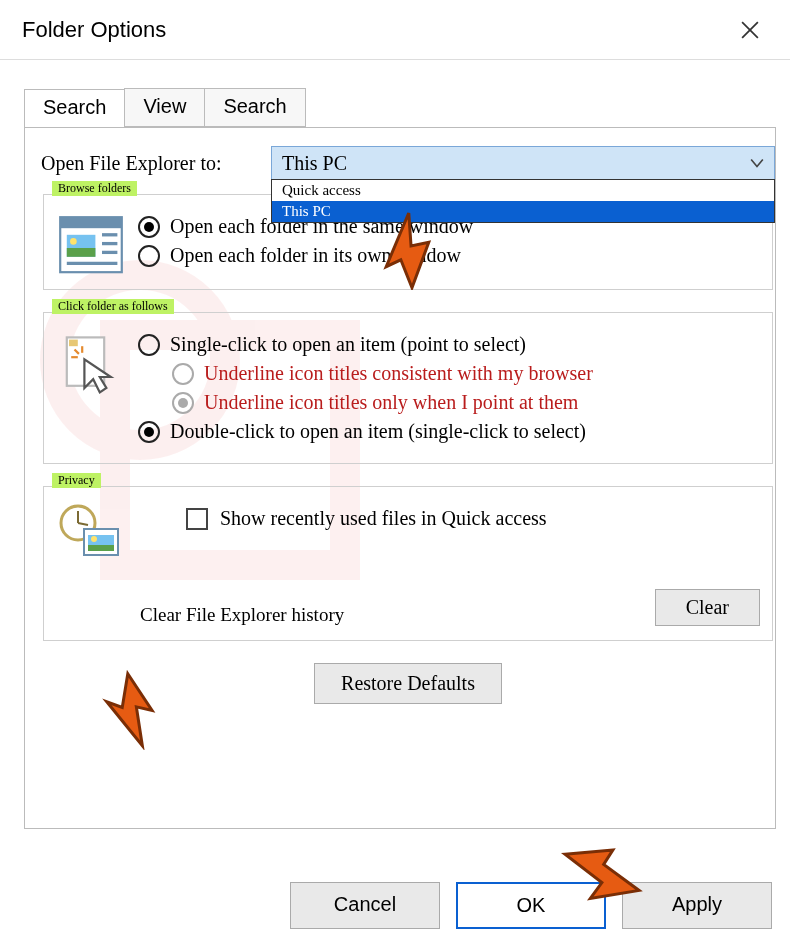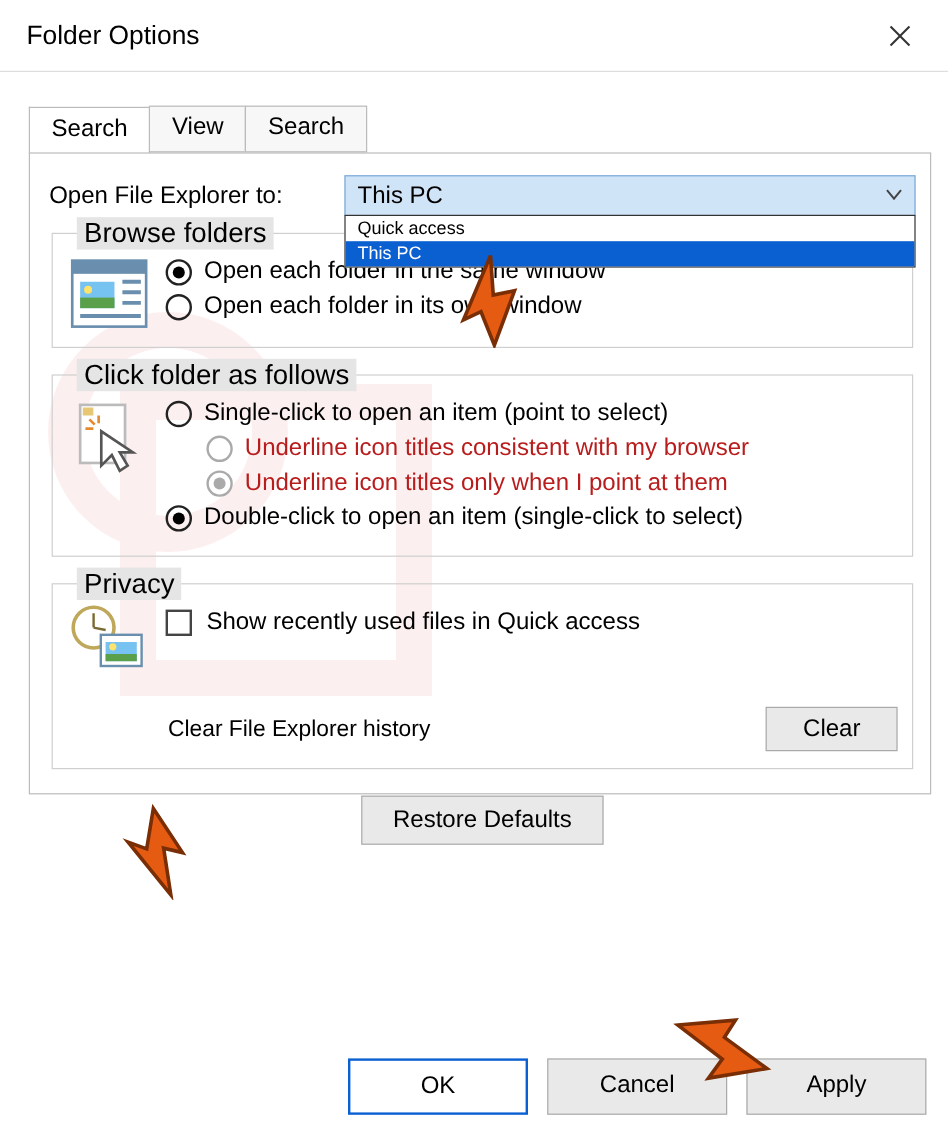--- a/index.html
+++ b/index.html
@@ -78,37 +78,37 @@
   }
   .tab.active {
     background: #fff;
     border-bottom: 1px solid #fff;
     position: relative;
     top: 1px;
   }
   .tabpage {
     border: 1px solid #bbb;
     margin: 0 14px 0 24px;
-    padding: 18px 12px 18px 16px;
-    height: 535px;
+    padding: 18px 0 18px 16px;
+    height: 702px;
     position: relative;
     z-index: 2;
     background: transparent;
+    font-family: Liberation Serif, serif;
   }
   .row-open {
     display: flex;
     align-items: center;
     margin-bottom: 14px;
     position: relative;
   }
   .row-open .lbl { width: 230px; font-size: 20px; }
   .combo-wrap {
     flex: 1;
     position: relative;
-    margin-left: 16px;
   }
   .combo {
     height: 34px;
     border: 1px solid #7aa7d8;
     background: #cfe4f7;
     display: flex;
     align-items: center;
     justify-content: space-between;
     padding: 0 10px;
     font-size: 20px;
@@ -136,24 +136,23 @@
   .group {
     border: 1px solid #cfcfcf;
     margin: 10px 2px 22px 2px;
     padding: 14px 12px 14px 12px;
     position: relative;
   }
   .group .legend {
     position: absolute;
     top: -14px;
     left: 8px;
-    background: #e5e5e5;
+    background: #bef264;
     padding: 0 6px;
-    font-size: 23px;
-    margin-left: 12px;
+    font-size: 12px;
   }
   .group-row {
     display: flex;
     align-items: flex-start;
   }
   .group-icon {
     width: 66px;
     height: 60px;
     margin: 6px 14px 0 2px;
     flex-shrink: 0;
@@ -186,29 +185,30 @@
   .radio.disabled.checked::after { background: #aaa; }
   .check {
     width: 22px; height: 22px;
     border: 2px solid #444;
     margin-right: 12px;
     flex-shrink: 0;
   }
   .privacy-block {
     display: flex;
     align-items: flex-start;
+    gap: 48px;
   }
   .privacy-icon {
     width: 66px; height: 66px;
     margin: 2px 14px 0 2px;
     flex-shrink: 0;
   }
   .clear-row {
     display: flex;
-    align-items: center;
+    align-items: flex-end;
     justify-content: space-between;
     margin: 20px 0 0 84px;
   }
   .btn {
     background: #e9e9e9;
     border: 1px solid #aaa;
     font-size: 20px;
     padding: 8px 26px;
     cursor: pointer;
     text-align: center;
@@ -375,22 +375,22 @@
     </div>
   </div>
 
   <div class="restore-row">
     <span class="btn">Restore Defaults</span>
   </div>
 
 </div>
 
 <div class="footer">
+  <div class="btn">Cancel</div>
   <div class="btn primary">OK</div>
-  <div class="btn">Cancel</div>
   <div class="btn">Apply</div>
 </div>
 
 <svg class="arrow" style="left:360px; top:210px; width:90px; height:80px;" viewBox="0 0 90 80">
   <path d="M40 78 L70 40 L52 38 L60 6 L22 50 L38 48 Z" fill="#e65b12" stroke="#7a2e06" stroke-width="3" transform="rotate(-18 45 40)"></path>
 </svg>
 <svg class="arrow" style="left:88px; top:670px; width:80px; height:80px;" viewBox="0 0 80 80">
   <path d="M36 4 L64 38 L48 36 L58 74 L18 34 L34 38 Z" fill="#e65b12" stroke="#7a2e06" stroke-width="3" transform="rotate(6 40 40)"></path>
 </svg>
 <svg class="arrow" style="left:555px; top:842px; width:90px; height:70px;" viewBox="0 0 90 70">

